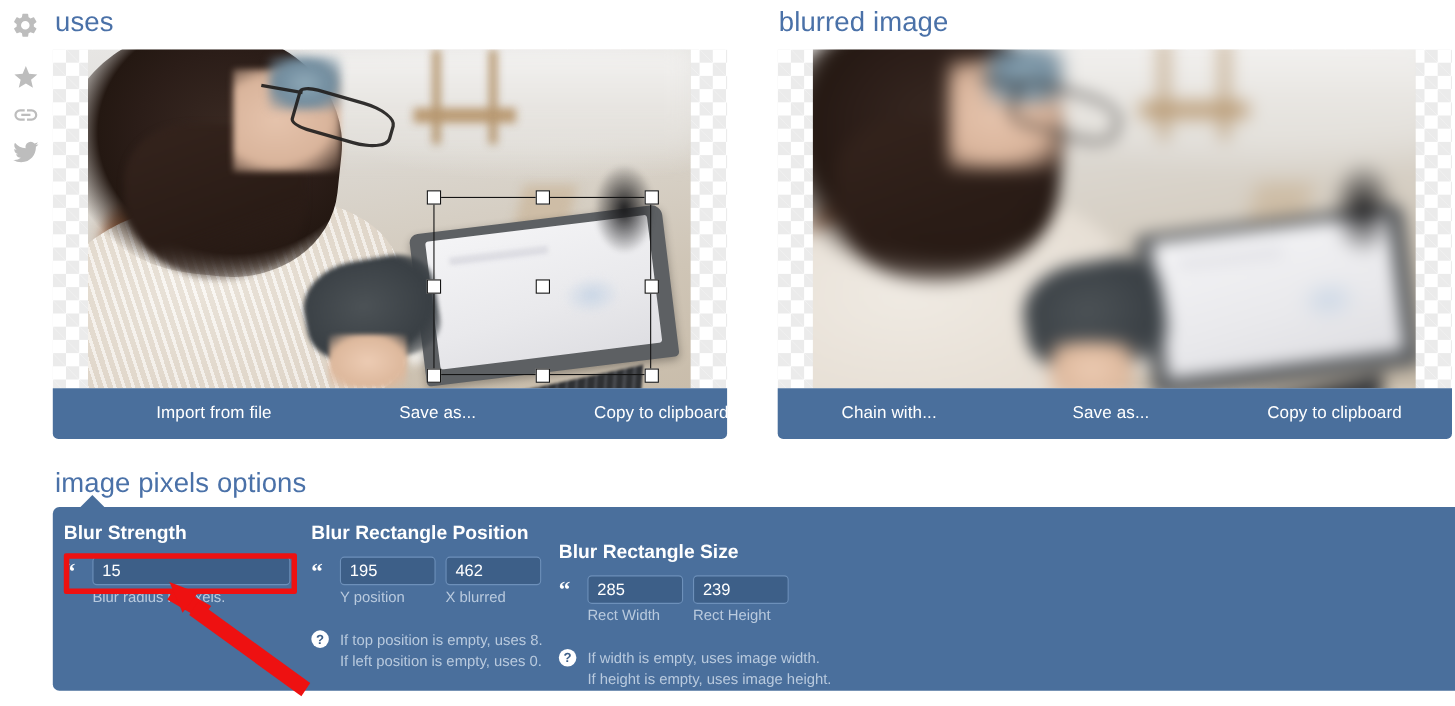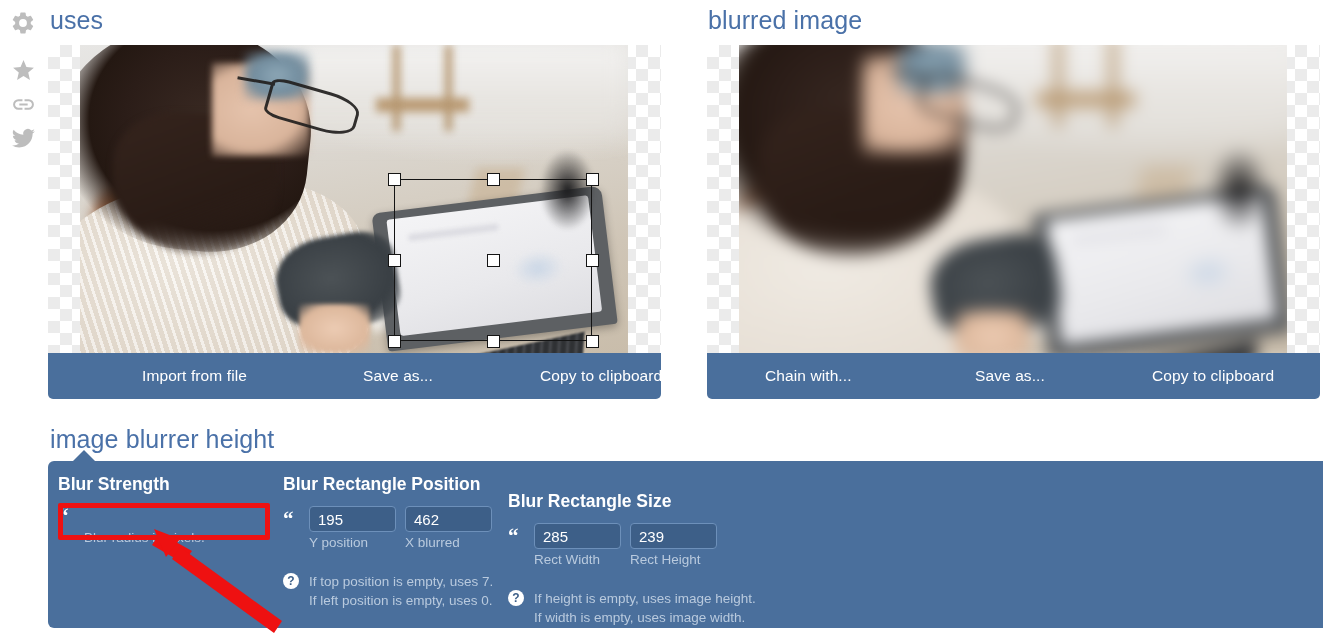--- a/index.html
+++ b/index.html
@@ -325,21 +325,21 @@
     </div>
     <div class="rail-icon ri3">
       <svg width="25" height="25" viewBox="0 0 24 24" fill="currentColor">
         <path d="M23 4.94a8.9 8.9 0 0 1-2.59.72 4.5 4.5 0 0 0 1.98-2.5 9 9 0 0 1-2.86 1.1 4.5 4.5 0 0 0-7.69 4.1A12.8 12.8 0 0 1 2.5 3.63a4.5 4.5 0 0 0 1.4 6.02 4.4 4.4 0 0 1-2.04-.57v.06a4.5 4.5 0 0 0 3.6 4.42 4.5 4.5 0 0 1-2.03.08 4.5 4.5 0 0 0 4.2 3.13A9.05 9.05 0 0 1 1 18.6a12.75 12.75 0 0 0 6.92 2.03c8.3 0 12.85-6.88 12.85-12.85l-.02-.58A9.2 9.2 0 0 0 23 4.94z"></path>
       </svg>
     </div>
   </div>
 
   <div class="sec-title" id="title-image">uses</div>
   <div class="sec-title" id="title-blurred">blurred image</div>
-  <div class="sec-title" id="title-options">image blurrer height</div>
+  <div class="sec-title" id="title-options">image pixels options</div>
 
   <div class="card" id="card-left">
     <div class="canvas">
       <div class="photo">
         <div class="scene">
           <div class="floor"></div>
           <div class="wallshadow"></div>
           <div class="chair"></div>
           <div class="rugline"></div>
           <div class="paper"></div>
@@ -417,62 +417,63 @@
       </div>
   </div>
 
   <div id="options-panel">
     <div id="panel-caret"></div>
 
     <div class="field-group" id="group-strength">
       <div class="group-label">Blur Strength</div>
       <div class="input-row">
         <span class="quote-icon">“</span>
+        <input class="txt-input w-long" type="text" value="15" style="">
       </div>
       <div class="sub-row">
         <span class="sub-label sl-long">Blur radius in pixels.</span>
       </div>
     </div>
 
     <div class="field-group" id="group-position">
       <div class="group-label">Blur Rectangle Position</div>
       <div class="input-row">
         <span class="quote-icon">“</span>
         <input class="txt-input w-short" type="text" value="195" style="">
         <input class="txt-input w-short" type="text" value="462" style="">
       </div>
       <div class="sub-row">
         <span class="sub-label sl-short">Y position</span>
         <span class="sub-label sl-short">X blurred</span>
       </div>
       <div class="hint-row">
         <span class="q-icon">?</span>
         <span class="hint-lines">
-          <div>If top position is empty, uses 7.</div>
+          <div>If top position is empty, uses 8.</div>
           <div>If left position is empty, uses 0.</div>
         </span>
       </div>
     </div>
 
     <div class="field-group" id="group-size">
       <div class="group-label">Blur Rectangle Size</div>
       <div class="input-row">
         <span class="quote-icon">“</span>
         <input class="txt-input w-short" type="text" value="285" style="">
         <input class="txt-input w-short" type="text" value="239" style="">
       </div>
       <div class="sub-row">
         <span class="sub-label sl-short">Rect Width</span>
         <span class="sub-label sl-short">Rect Height</span>
       </div>
       <div class="hint-row">
         <span class="q-icon">?</span>
         <span class="hint-lines">
+          <div>If width is empty, uses image width.</div>
           <div>If height is empty, uses image height.</div>
-          <div>If width is empty, uses image width.</div>
         </span>
       </div>
     </div>
   </div>
 
   <div id="anno-box"></div>
   <svg id="anno-arrow" viewBox="0 0 140 110">
     <g fill="#ee1111" stroke="none">
       <path d="M10 8 L42 26 L33 38 L2 20 Z"></path>
       <path d="M4 4 L30 14 L16 32 Z"></path>

